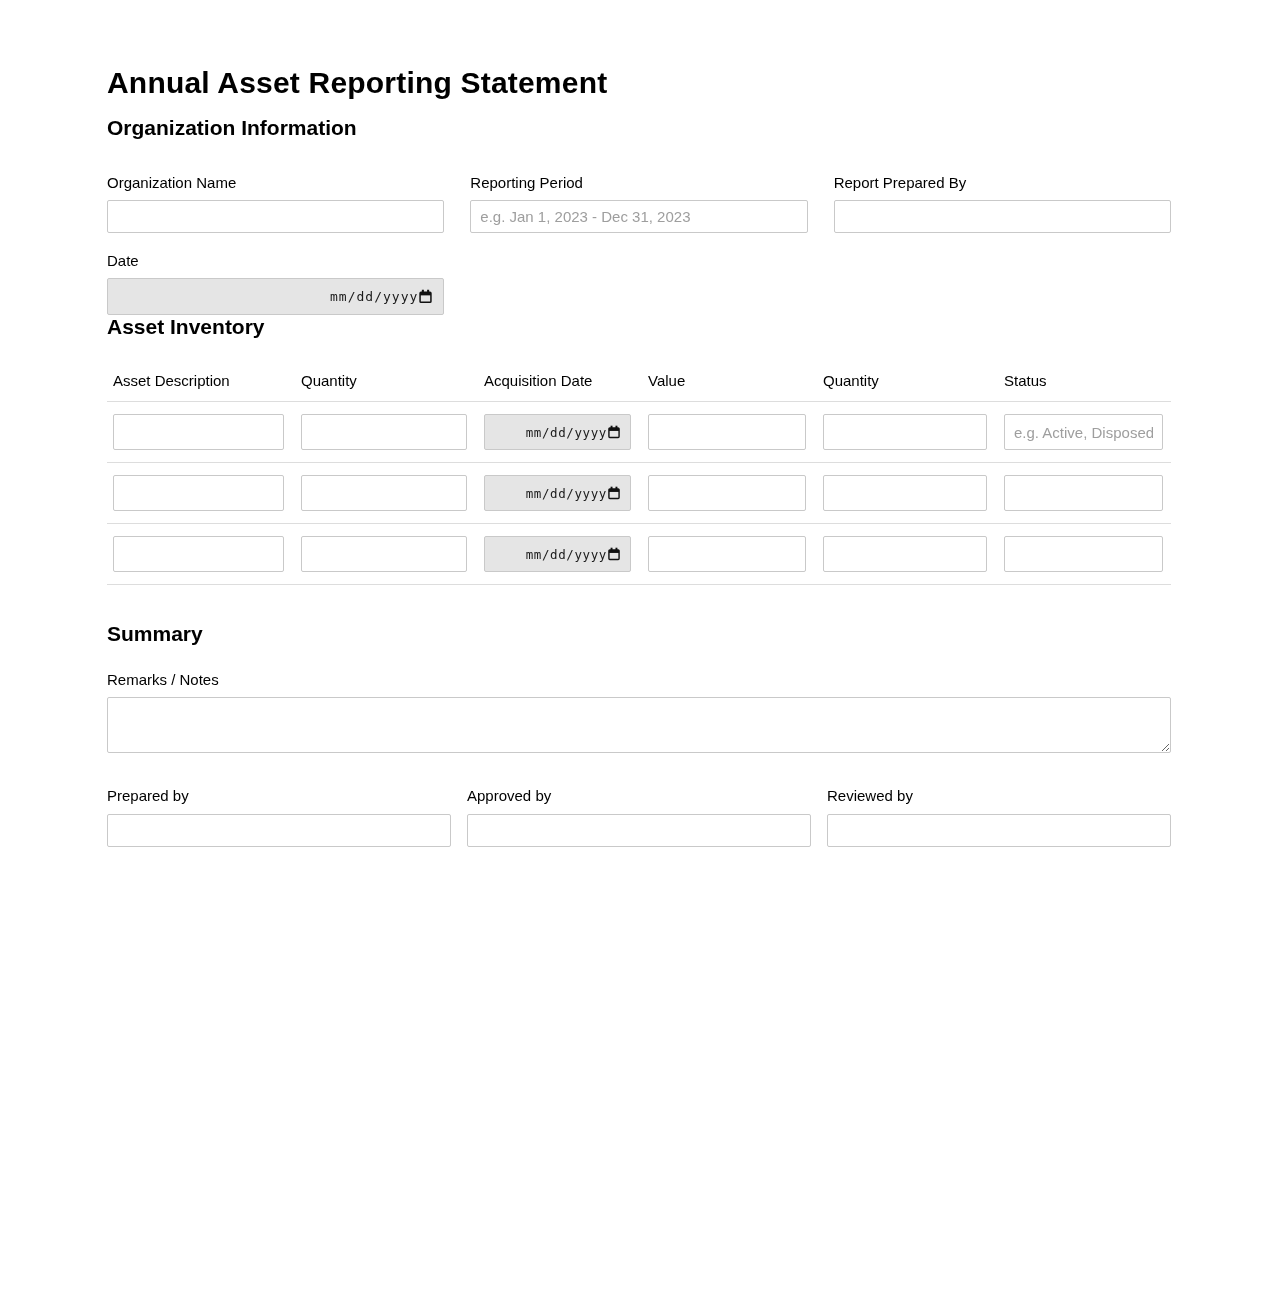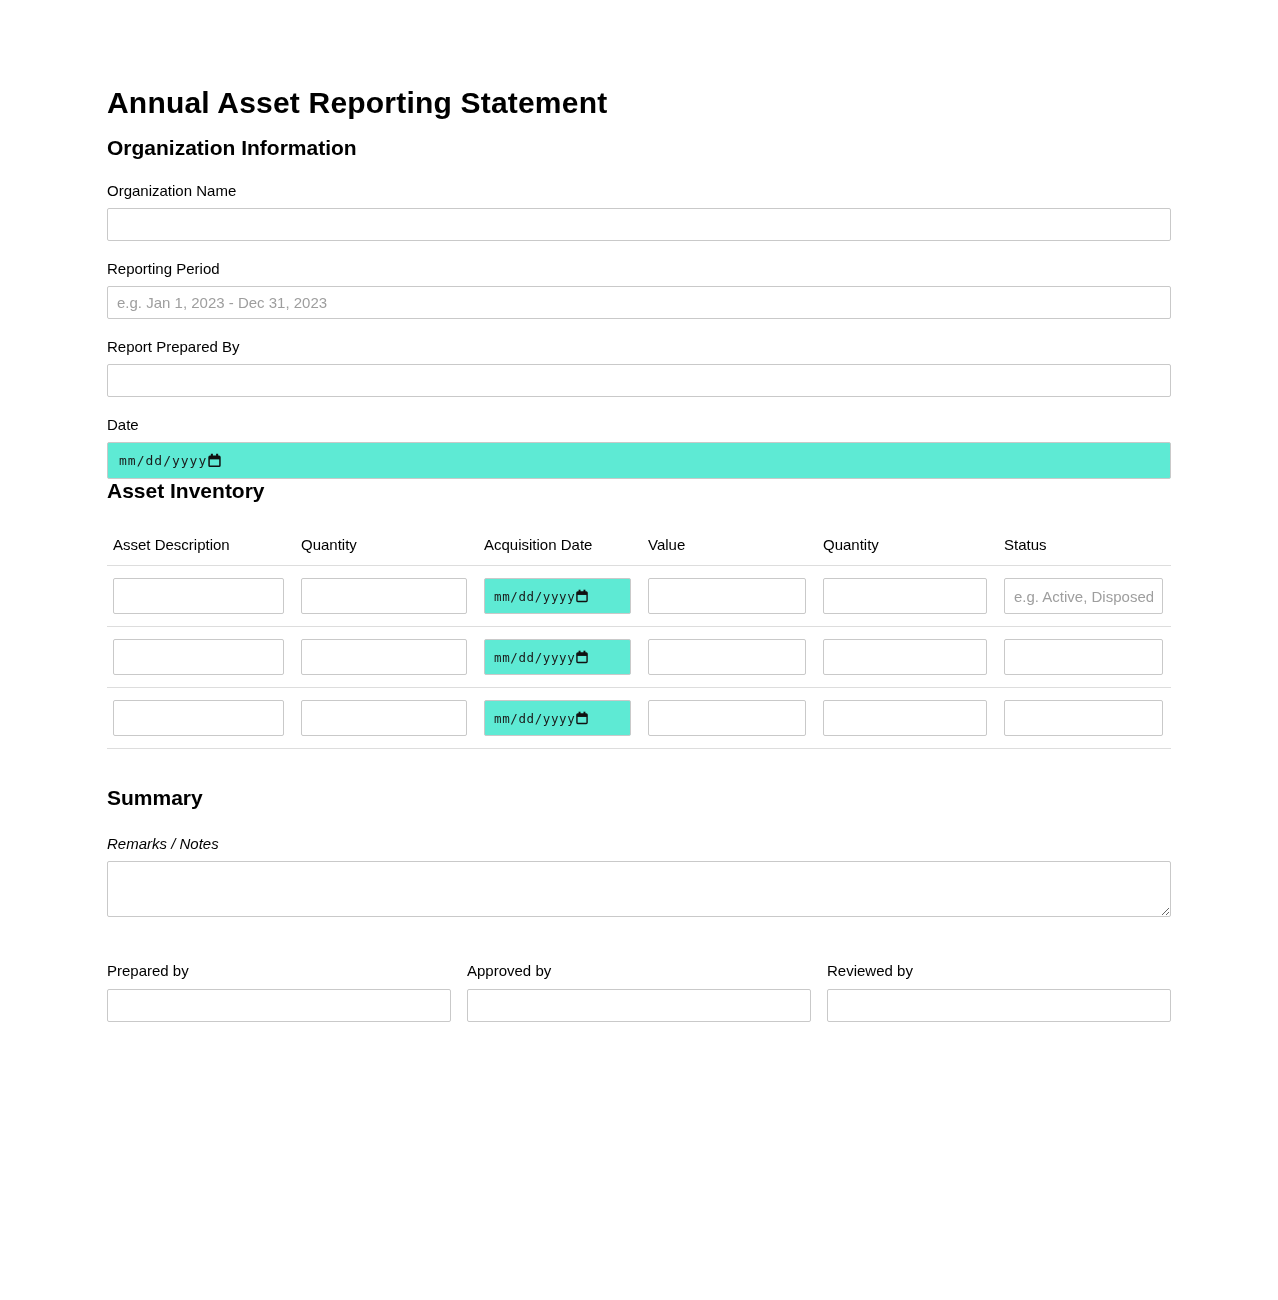--- a/index.html
+++ b/index.html
@@ -7,21 +7,21 @@
     margin: 0;
     padding: 0;
     background: #ffffff;
     font-family: "Liberation Sans", sans-serif;
     color: #000000;
   }
   body { min-height: 1300px; width: 1278px; }
   .container {
     width: 1064px;
     margin: 0 auto;
-    padding-top: 86px;
+    padding-top: 66px;
   }
   .page-title {
     font-size: 30px;
     font-weight: 700;
     line-height: 34px;
     margin: 0 0 12px 0;
     letter-spacing: 0.2px;
   }
   .section-heading {
     font-size: 21px;
@@ -51,43 +51,43 @@
     outline: none;
   }
   .text-input::placeholder { color: #9e9e9e; opacity: 1; }
 
   
   .date-input {
     width: 100%;
     height: 37px;
     border: 1px solid #c9c9c9;
     border-radius: 2px;
-    background: #5eead4;
+    background: #e5e5e5;
     padding: 0 10px 0 11px;
     display: flex;
     align-items: center;
-    justify-content: flex-start;
+    justify-content: flex-end;
     cursor: default;
   }
   .date-text {
     font-family: "DejaVu Sans Mono", monospace;
     font-size: 13px;
     letter-spacing: 1px;
     color: #1a1a1a;
     white-space: nowrap;
   }
   .cal-icon { flex: 0 0 auto; display: block; }
 
   
   .org-grid {
     display: grid;
-    grid-template-columns: 1fr;
+    grid-template-columns: 1fr 1fr 1fr;
     column-gap: 26px;
     row-gap: 19px;
-    margin-top: 22px;
+    margin-top: 34px;
   }
   .org-grid .field-label { margin-bottom: 8px; }
 
   
   .inventory-heading { }
   .inv-grid {
     display: grid;
     grid-template-columns: 171px 166px 147px 158px 164px 159px;
     column-gap: 17px;
     padding-left: 6px;
@@ -104,39 +104,39 @@
     padding-top: 12px;
     padding-bottom: 12px;
     border-bottom: 1px solid #dddddd;
   }
   .inv-row .text-input { height: 36px; }
   .inv-row .date-input { height: 36px; padding: 0 9px; }
   .inv-row .date-text { font-size: 12.5px; letter-spacing: 0.6px; }
 
   
   .summary-heading { margin-top: 37px; }
-  .remarks-label { margin-top: 25px; margin-bottom: 8px; font-style: italic; }
+  .remarks-label { margin-top: 25px; margin-bottom: 8px; }
   .remarks-textarea {
     width: 100%;
     height: 56px;
     border: 1px solid #c9c9c9;
     border-radius: 2px;
     padding: 6px 9px;
     font-family: "Liberation Sans", sans-serif;
     font-size: 15px;
     color: #000;
     resize: vertical;
     outline: none;
     display: block;
   }
   .sign-grid {
     display: grid;
     grid-template-columns: repeat(3, 1fr);
     column-gap: 16px;
-    margin-top: 45px;
+    margin-top: 34px;
     padding-bottom: 60px;
   }
   .sign-grid .field-label { margin-bottom: 9px; }
 </style>
 </head>
 <body>
 
 <div class="container">
 
   <h1 class="page-title">Annual Asset Reporting Statement</h1>

